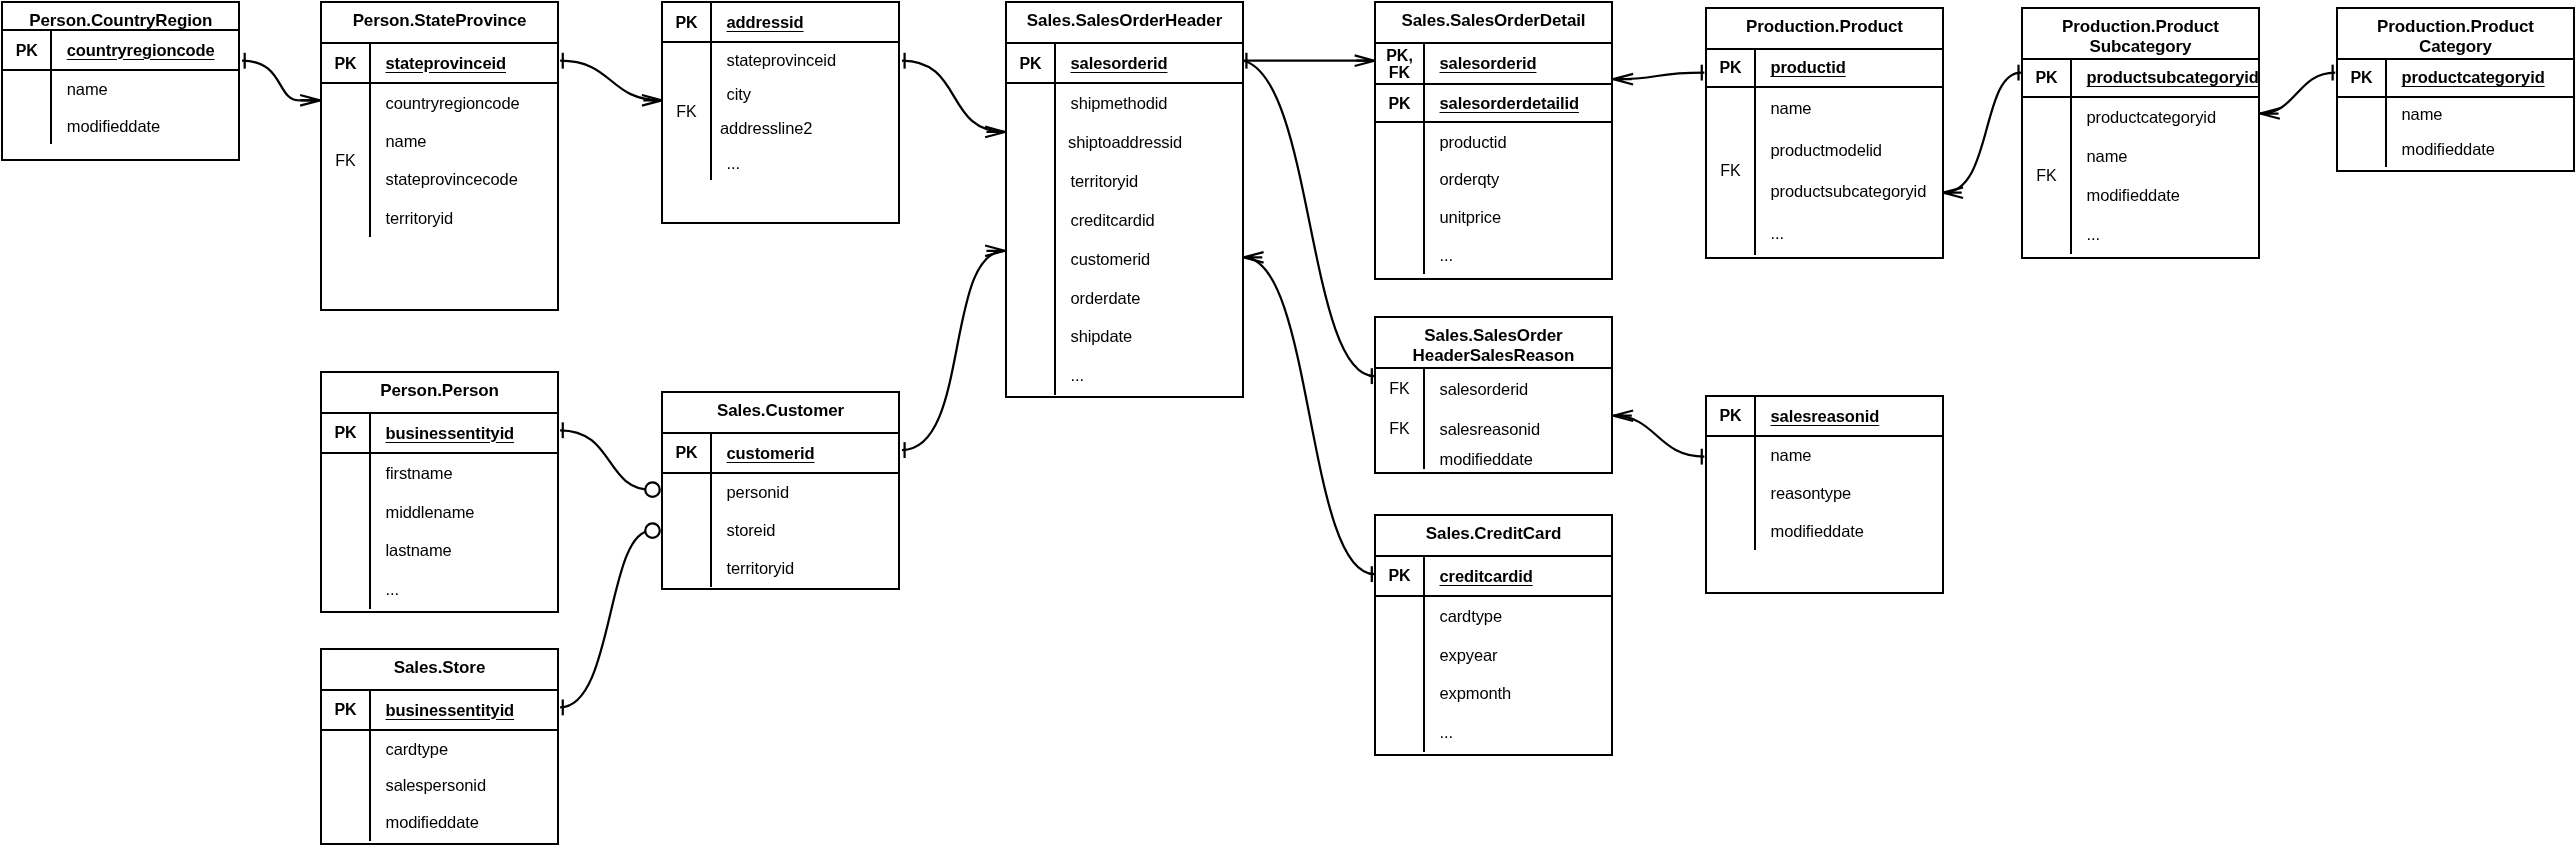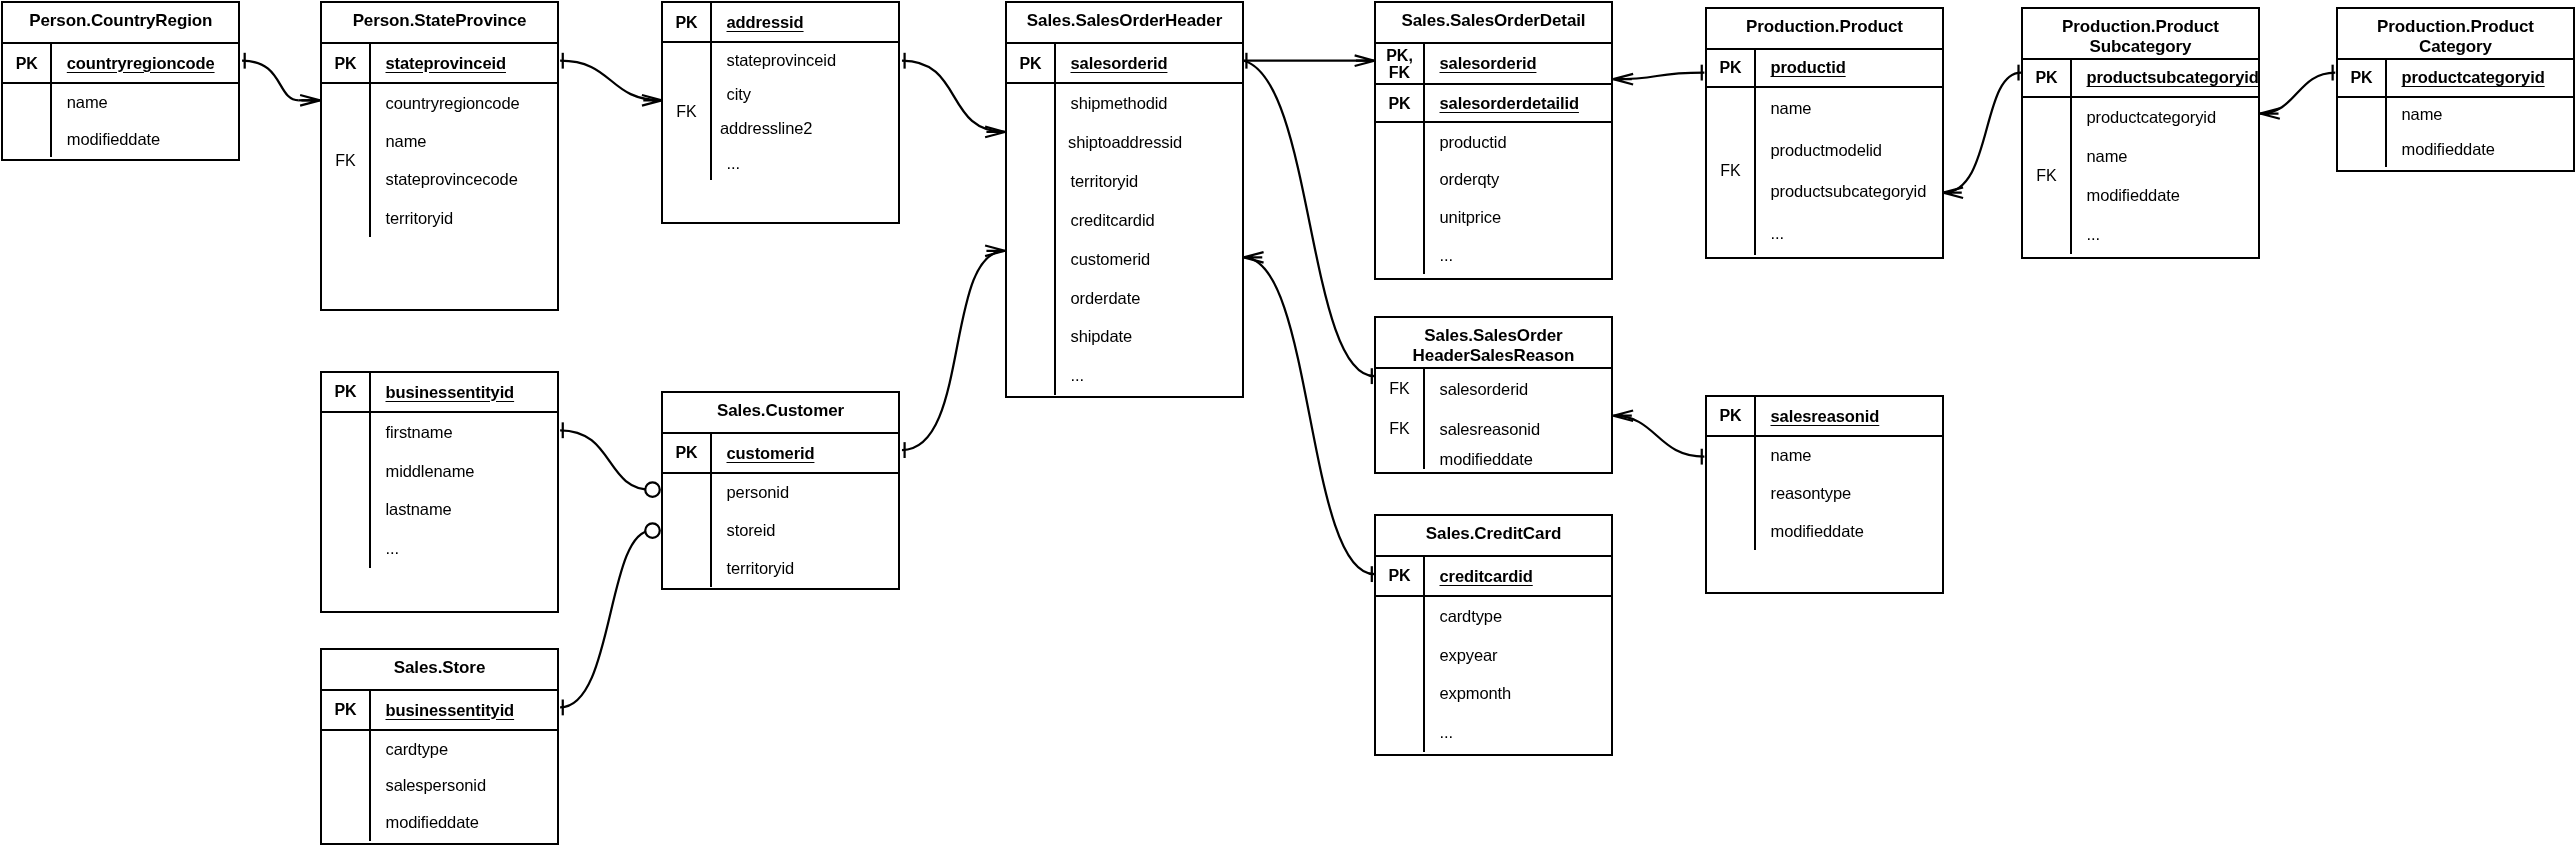--- a/index.html
+++ b/index.html
@@ -201,21 +201,21 @@
         <path d="M 2444,630 C 2510,630 2510,692 2582,692"></path>
         <path d="M 2444,630 L 2474,622 M 2444,630 L 2474,638 M 2444,630 L 2472,630"></path>
         <line x1="2578" y1="680" x2="2578" y2="704"></line>
       </g>
 
     </g>
   </svg>
 
   <div id="entity-host">
       <div class="entity" style="left: 1.3px; top: 1.3px; width: 239px; height: 160px;">
-        <div class="entity-title" style="height: 41px;">Person.CountryRegion</div>
+        <div class="entity-title" style="height: 28px;">Person.CountryRegion</div>
         <div class="attr-row" style="height: 40px;">
           <div class="key-cell bold">PK</div>
           <div class="name-cell pk">countryregioncode</div>
         </div>
         <div class="group" style="height: 73px;">
           <div class="group-key"></div>
           <div class="group-list">
             <div class="group-item" style="height: 50%;">name</div>
             <div class="group-item" style="height: 50%;">modifieddate</div>
           </div>
@@ -335,20 +335,21 @@
         </div>
         <div class="group" style="height: 69px;">
           <div class="group-key"></div>
           <div class="group-list">
             <div class="group-item" style="height: 50%;">name</div>
             <div class="group-item" style="height: 50%;">modifieddate</div>
           </div>
         </div>
       </div>
       <div class="entity" style="left: 320px; top: 371px; width: 239px; height: 242px;">
+        <div class="entity-title" style="height: 41px;">Person.Person</div>
         <div class="attr-row" style="height: 40px;">
           <div class="key-cell bold">PK</div>
           <div class="name-cell pk">businessentityid</div>
         </div>
         <div class="group" style="height: 155px;">
           <div class="group-key"></div>
           <div class="group-list">
             <div class="group-item" style="height: 25%;">firstname</div>
             <div class="group-item" style="height: 25%;">middlename</div>
             <div class="group-item" style="height: 25%;">lastname</div>

